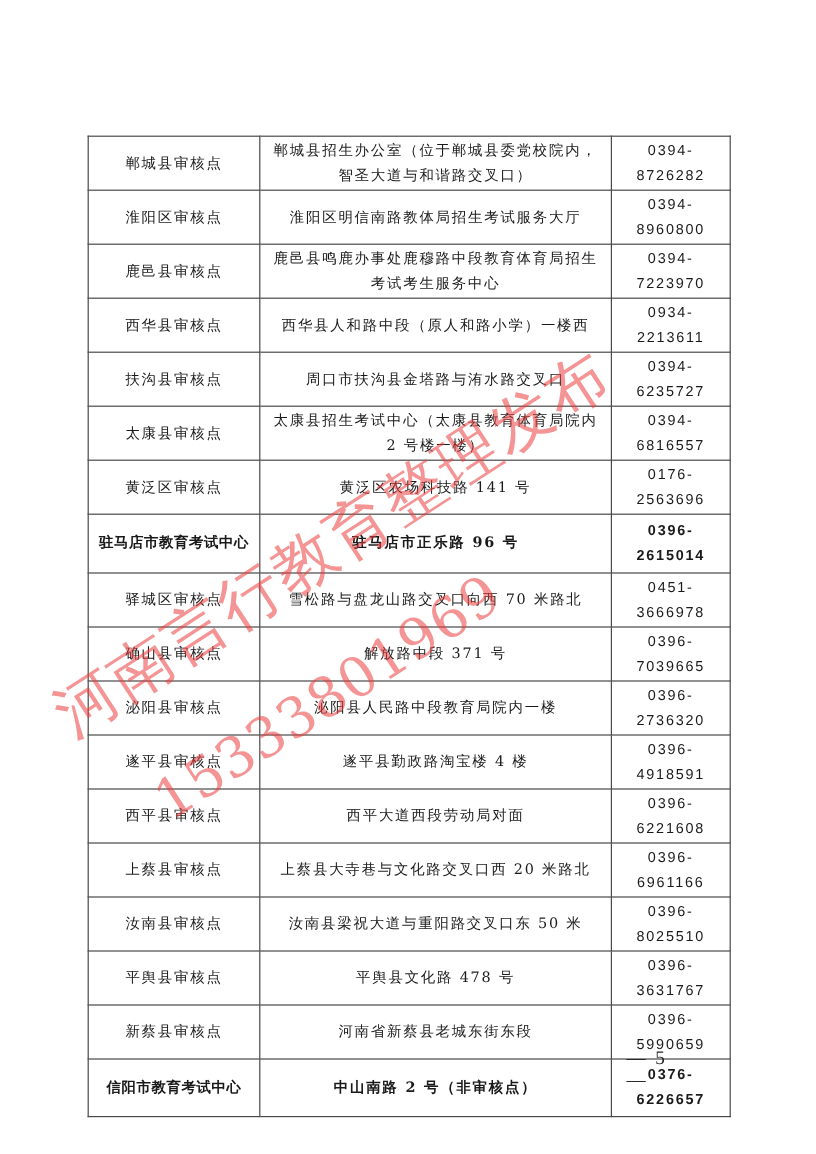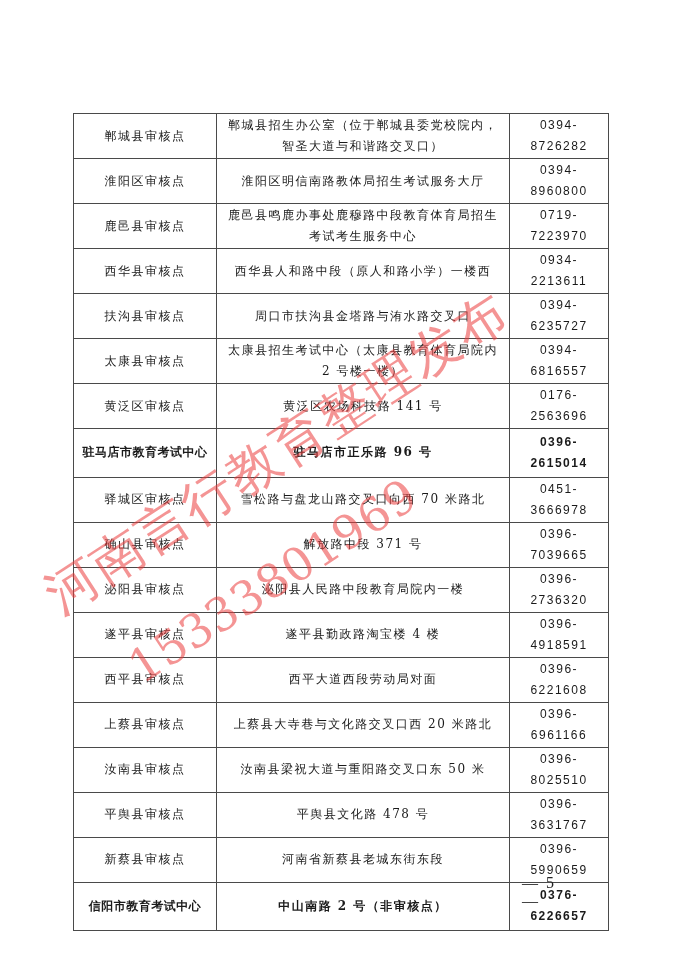--- a/index.html
+++ b/index.html
@@ -47,21 +47,21 @@
           <td class="c3">0394-8726282</td>
         </tr>
         <tr class="single">
           <td class="c1">淮阳区审核点</td>
           <td class="c2">淮阳区明信南路教体局招生考试服务大厅</td>
           <td class="c3">0394-8960800</td>
         </tr>
         <tr class="double">
           <td class="c1">鹿邑县审核点</td>
           <td class="c2">鹿邑县鸣鹿办事处鹿穆路中段教育体育局招生考试考生服务中心</td>
-          <td class="c3">0719-7223970</td>
+          <td class="c3">0394-7223970</td>
         </tr>
         <tr class="single">
           <td class="c1">西华县审核点</td>
           <td class="c2">西华县人和路中段（原人和路小学）一楼西</td>
           <td class="c3">0934-2213611</td>
         </tr>
         <tr class="single">
           <td class="c1">扶沟县审核点</td>
           <td class="c2">周口市扶沟县金塔路与洧水路交叉口</td>
           <td class="c3">0394-6235727</td>

